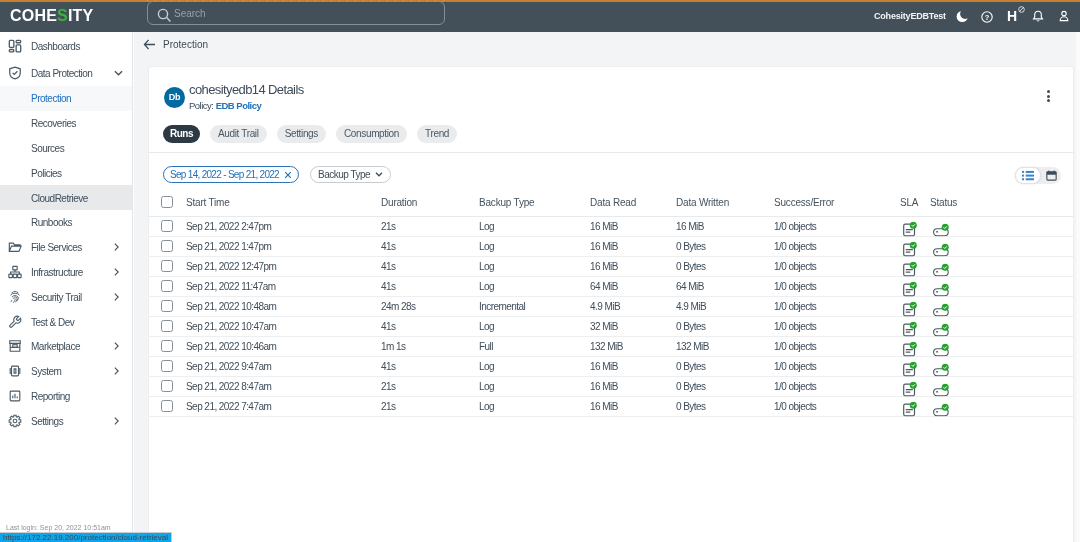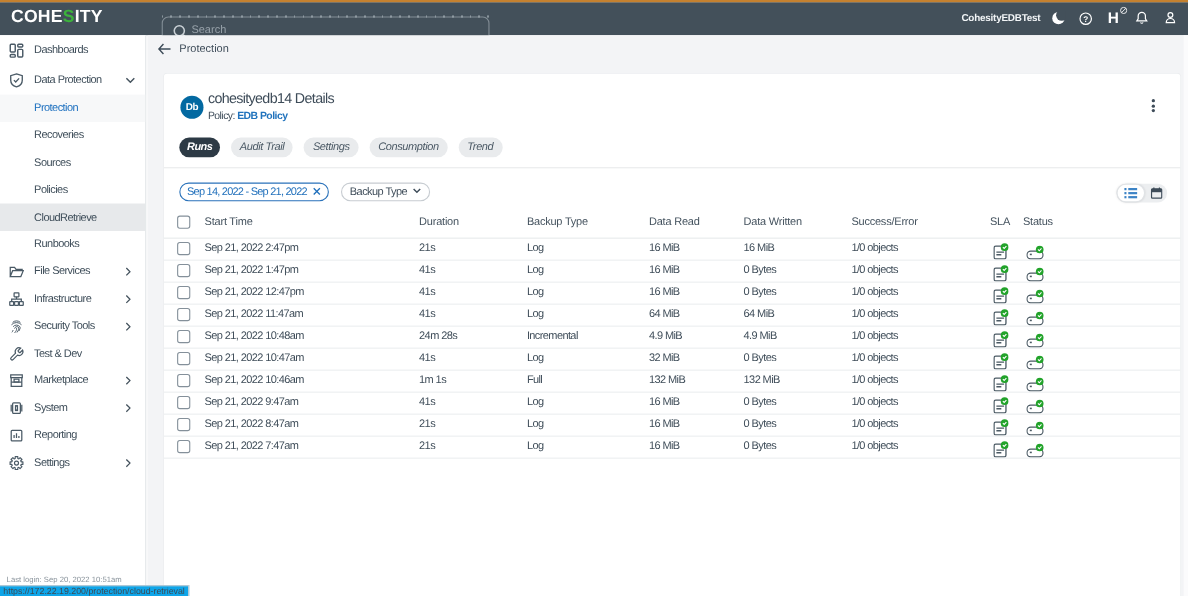--- a/index.html
+++ b/index.html
@@ -5,21 +5,21 @@
 * { margin:0; padding:0; box-sizing:border-box; }
 html,body { width:1080px; height:542px; overflow:hidden; }
 body { font-family:"Liberation Sans", sans-serif; background:#fff; }
 .page { position:relative; width:1080px; height:542px; overflow:hidden; }
 
 
 .topline { position:absolute; left:0; top:0; width:1080px; height:2px; background:#c5812f; }
 .hdr { position:absolute; left:0; top:2px; width:1080px; height:30px; background:#43505a; }
 .logo { position:absolute; left:10px; top:7px; font-size:16px; font-weight:bold; letter-spacing:.2px; color:#fff; }
 .logo .g { color:#3cb23c; }
-.search { position:absolute; left:147px; top:15px; width:298px; height:24px; border:1px solid #838e96; border-radius:6px; background:#43505a; }
+.search { position:absolute; left:147px; top:1px; width:298px; height:24px; border:1px solid #838e96; border-radius:6px; background:#43505a; }
 .search svg { position:absolute; left:9px; top:6px; }
 .search:before { content:""; position:absolute; left:-1px; right:-1px; top:-2px; height:2px; background:repeating-linear-gradient(90deg,#9aa5ac 0 1.5px,transparent 1.5px 8px); opacity:.8; }
 .search .ph { position:absolute; left:26px; top:6px; font-size:10px; color:#97a1a9; }
 .uname { position:absolute; left:874px; top:11px; font-size:9px; font-weight:bold; letter-spacing:-.2px; color:#f2f5f7; }
 .hicon { position:absolute; }
 
 
 .side { position:absolute; left:0; top:32px; width:133px; height:510px; background:#fff; border-right:1px solid #e2e5e8; font-size:10px; letter-spacing:-.5px;}
 .sitem { position:relative; height:24.8px; display:flex; align-items:center; color:#3f4e5a; }
 .sitem svg { position:absolute; left:8px; top:50%; transform:translateY(-50%); }
@@ -35,21 +35,21 @@
 .card { position:absolute; left:148px; top:66px; width:926px; height:476px; background:#fff; border:1px solid #eceef0; border-bottom:none; border-radius:4px 4px 0 0; }
 
 .avatar { position:absolute; left:15px; top:20px; width:21px; height:21px; border-radius:50%; background:#0369a1; color:#fff; font-size:9px; font-weight:bold; text-align:center; line-height:21px; letter-spacing:-.3px; }
 .title { position:absolute; left:40px; top:15px; font-size:13px; letter-spacing:-.6px; color:#3e4c59; }
 .policy { position:absolute; left:40px; top:33px; font-size:9.5px; letter-spacing:-.5px; color:#3e4c59; }
 .policy b { color:#2173bd; }
 .kebab { position:absolute; left:898px; top:23px; }
 .kebab i { display:block; width:3px; height:3px; border-radius:50%; background:#3e4c59; margin:0 0 1.5px 0; }
 
 .tabs { position:absolute; left:14px; top:58px; display:flex; }
-.pill { height:18px; line-height:18px; border-radius:9px; background:#e9ebed; color:#4a5864; font-size:10px; letter-spacing:-.35px; padding:0 8px; margin-right:10px;font-style:italic; }
+.pill { height:18px; line-height:18px; border-radius:9px; background:#e9ebed; color:#4a5864; font-size:10px; letter-spacing:-.35px; padding:0 8px; margin-right:10px; }
 .pill.sel { background:#2d3a45; color:#fff; font-weight:bold; letter-spacing:-.5px; padding:0 7px; }
 .carddiv { position:absolute; left:0; top:85px; width:924px; height:1px; background:#e9eaec; }
 
 .chips { position:absolute; left:14px; top:99px; display:flex; }
 .chip1 { height:17px; line-height:15px; border:1px solid #2a72ba; border-radius:9px; color:#2271bc; font-size:10px; letter-spacing:-.7px; padding:0 6px; margin-right:11px; }
 .chip2 { height:17px; line-height:15px; border:1px solid #c7ccd1; border-radius:9px; color:#3e4c59; font-size:10px; letter-spacing:-.5px; padding:0 7px; }
 .toggle { position:absolute; left:866px; top:100px; width:46px; height:17px; background:#eceef0; border-radius:9px; }
 .toggle .half { position:absolute; left:0; top:0; width:26px; height:17px; background:#fff; border:1px solid #e0e3e6; border-radius:9px; box-shadow:0 0 2px rgba(0,0,0,.12); }
 
 
@@ -170,21 +170,21 @@
       <svg width="14" height="14" viewBox="0 0 16 16">
           <g fill="none" stroke="#4a5a66" stroke-width="1">
             <path d="M4 3.5 a6 6 0 0 1 8 0"></path>
             <path d="M2.8 6 a7 7 0 0 1 10.4 0"></path>
             <path d="M4.5 8 a4.5 4.5 0 0 1 7 0 c1 1.5 -0.5 3 -1 4.5"></path>
             <path d="M6 10 a2.5 2.5 0 0 1 4 -1.5 c0.8 1.2 0 3.5 -1.5 5.5"></path>
             <path d="M8 9.5 c0.5 1.5 -0.5 3.5 -2 5"></path>
             <path d="M4.5 11.5 c-0.3 1 -0.8 1.8 -1.3 2.3"></path>
           </g>
         </svg>
-      <span class="lbl">Security Tools</span>
+      <span class="lbl">Security Trail</span>
       <svg class="chev" width="5" height="9" viewBox="0 0 6 10">
           <path d="M1 1 L5 5 L1 9" fill="none" stroke="#45535e" stroke-width="1.4"></path>
         </svg>
     </div>
     <div class="sitem">
       <svg width="14" height="14" viewBox="0 0 24 24">
           <path d="M14.7 6.3a1 1 0 0 0 0 1.4l1.6 1.6a1 1 0 0 0 1.4 0l3.77-3.77a6 6 0 0 1-7.94 7.94l-6.91 6.91a2.12 2.12 0 0 1-3-3l6.91-6.91a6 6 0 0 1 7.94-7.94l-3.76 3.76z" fill="none" stroke="#4a5a66" stroke-width="1.9"></path>
         </svg>
       <span class="lbl">Test &amp; Dev</span>
     </div>

